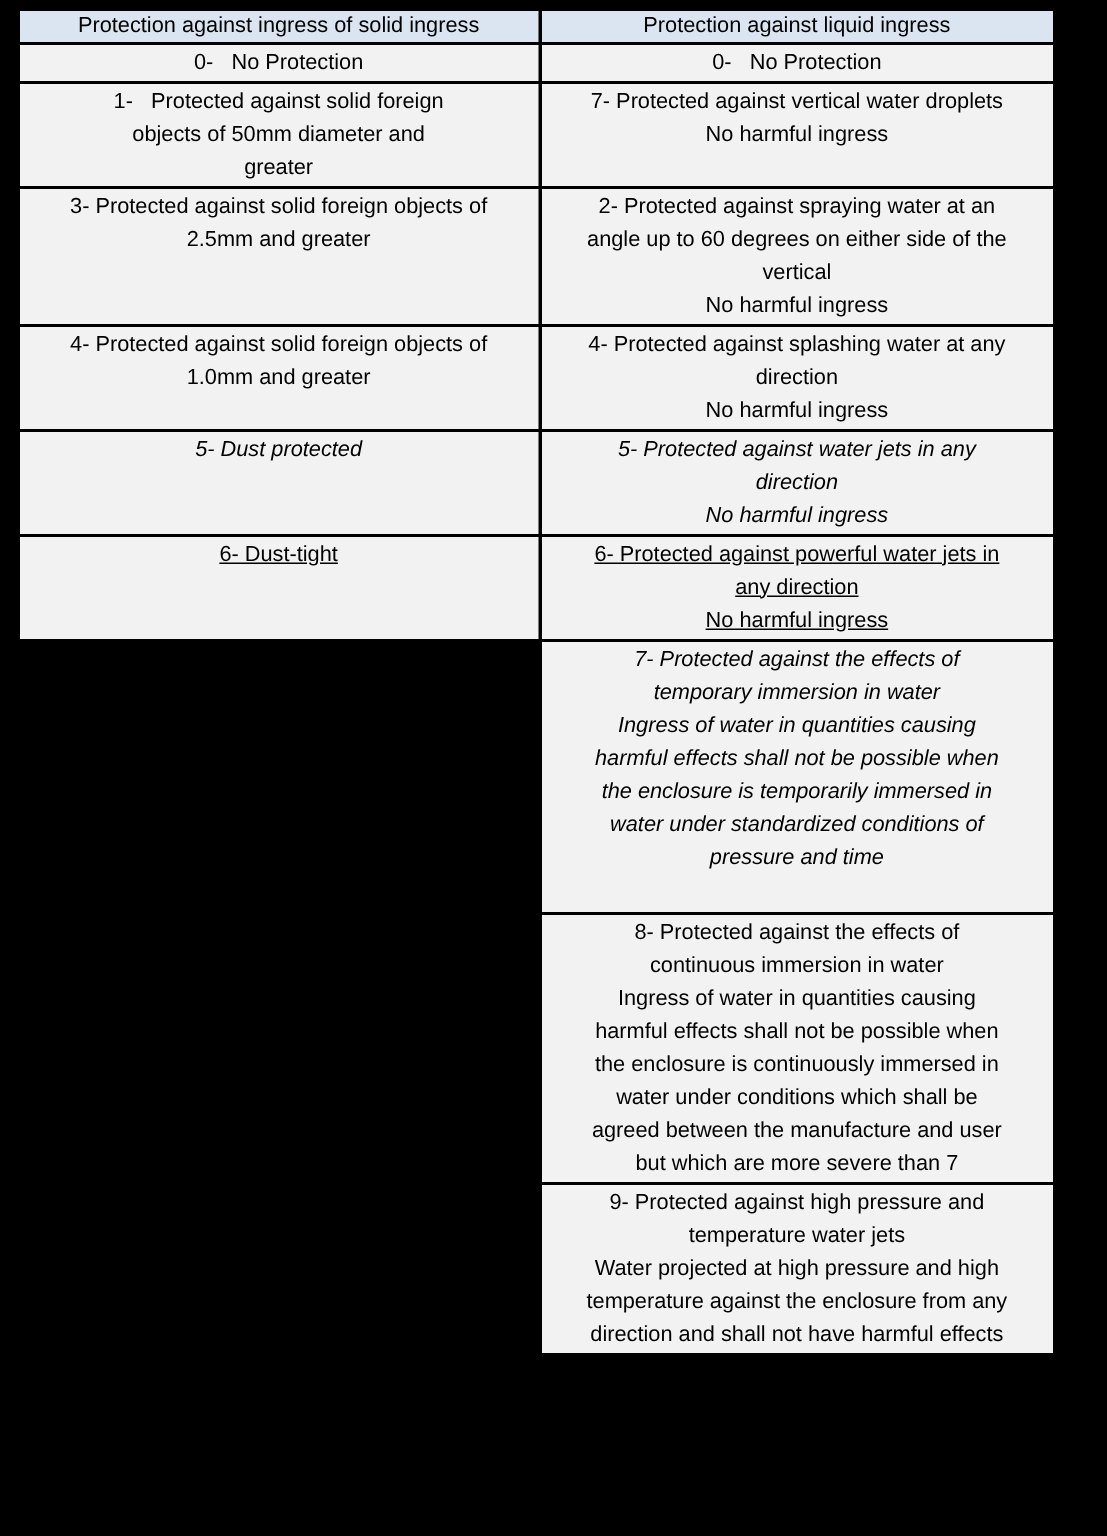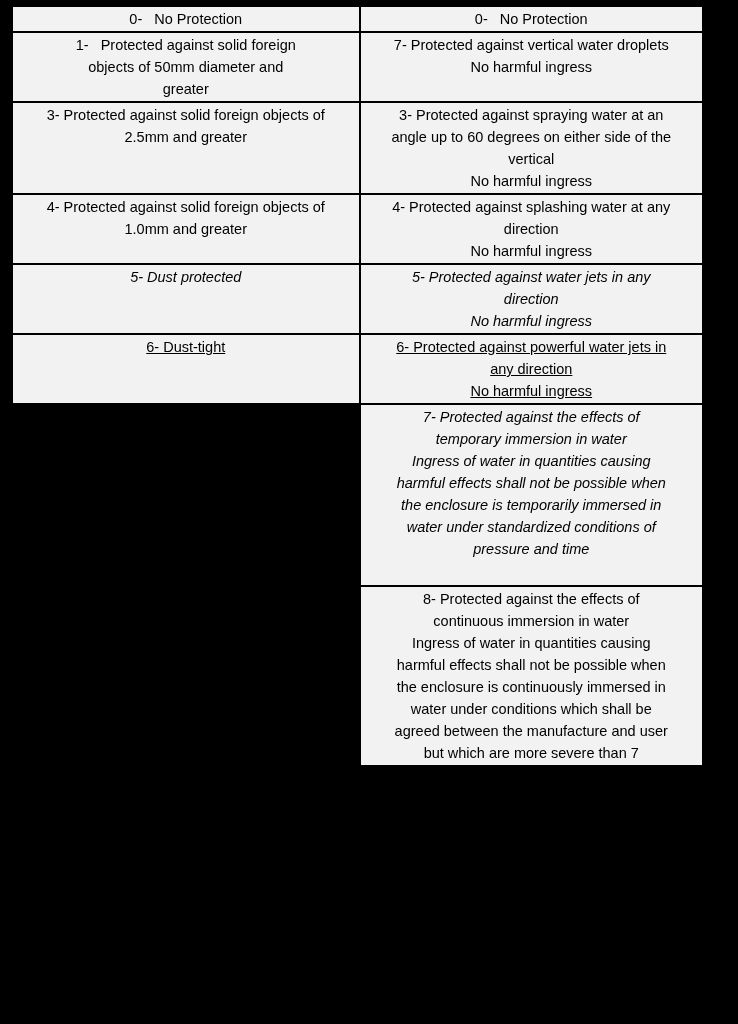--- a/index.html
+++ b/index.html
@@ -71,35 +71,39 @@
 </style>
 </head>
 <body>
 
 <table class="ip-table">
   <colgroup>
     <col class="c-solid">
     <col class="c-liquid">
   </colgroup>
   <tbody>
+    <tr class="r-header">
+      <td class="header-cell">Protection against ingress of solid ingress</td>
+      <td class="header-cell">Protection against liquid ingress</td>
+    </tr>
     <tr class="r-0">
       <td>0-&nbsp;&nbsp;&nbsp;No Protection</td>
       <td>0-&nbsp;&nbsp;&nbsp;No Protection</td>
     </tr>
     <tr class="r-1">
       <td>1-&nbsp;&nbsp;&nbsp;Protected against solid foreign
 objects of 50mm diameter and
 greater</td>
       <td>7- Protected against vertical water droplets
 No harmful ingress</td>
     </tr>
     <tr class="r-3">
       <td>3- Protected against solid foreign objects of
 2.5mm and greater</td>
-      <td>3- Protected against spraying water at an
+      <td>2- Protected against spraying water at an
 angle up to 60 degrees on either side of the
 vertical
 No harmful ingress</td>
     </tr>
     <tr class="r-4">
       <td>4- Protected against solid foreign objects of
 1.0mm and greater</td>
       <td>4- Protected against splashing water at any
 direction
 No harmful ingress</td>
@@ -130,14 +134,22 @@
       <td class="void-cell"></td>
       <td>8- Protected against the effects of
 continuous immersion in water
 Ingress of water in quantities causing
 harmful effects shall not be possible when
 the enclosure is continuously immersed in
 water under conditions which shall be
 agreed between the manufacture and user
 but which are more severe than 7</td>
     </tr>
+    <tr class="r-9">
+      <td class="void-cell"></td>
+      <td>9- Protected against high pressure and
+temperature water jets
+Water projected at high pressure and high
+temperature against the enclosure from any
+direction and shall not have harmful effects</td>
+    </tr>
   </tbody>
 </table>
 
 </body></html>

